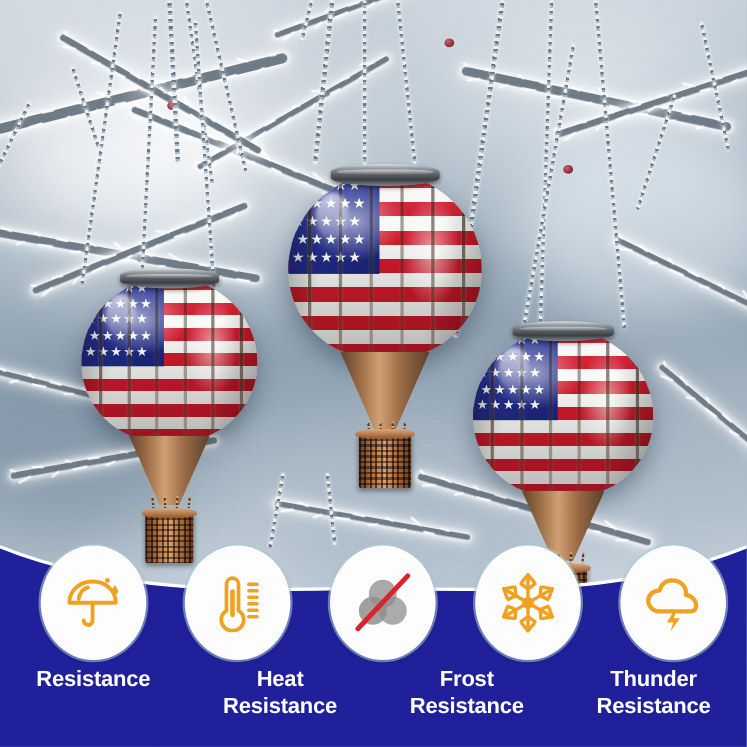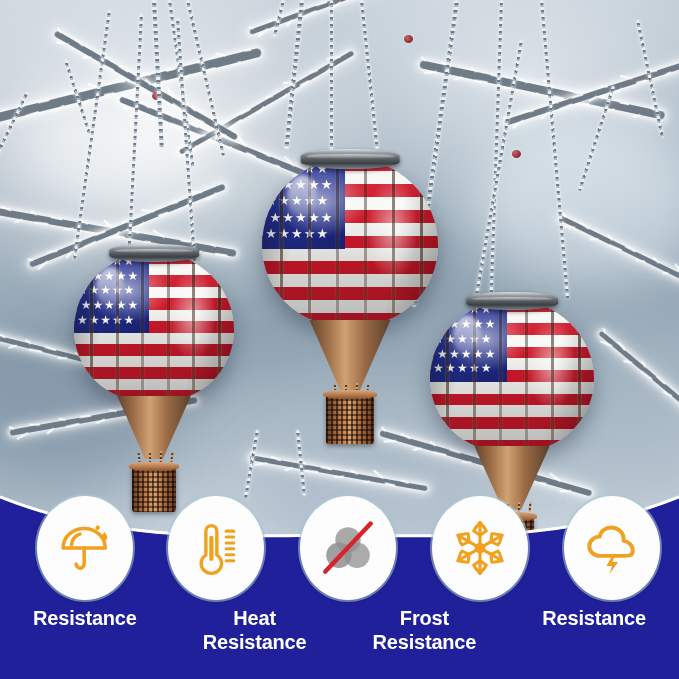--- a/index.html
+++ b/index.html
@@ -634,18 +634,19 @@
            </div>
         <div class="feat-label">
              <span>Heat</span>
              <span>Resistance</span>
            </div>
         <div class="feat-label">
              <span>Frost</span>
              <span>Resistance</span>
            </div>
         <div class="feat-label">
+             <span>Thunder</span>
              <span>Resistance</span>
            </div>
       </div>
   </div>
 
 </div>
 
 </body></html>

